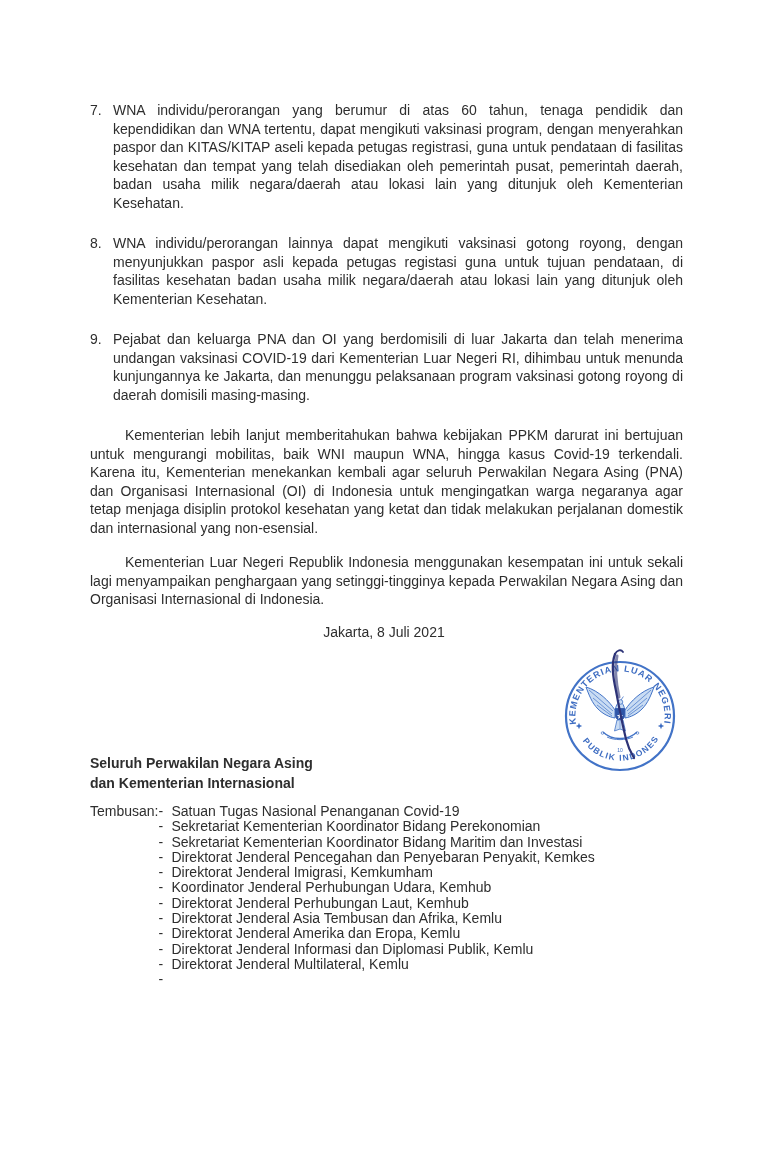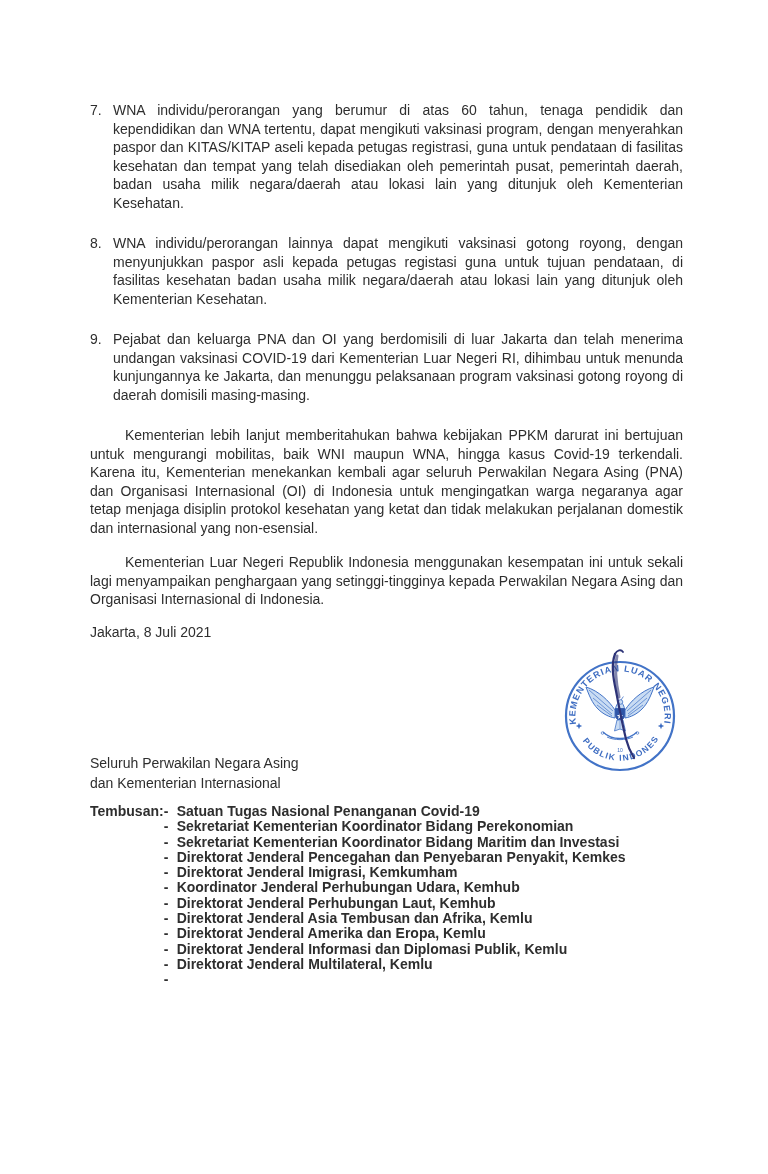--- a/index.html
+++ b/index.html
@@ -23,31 +23,31 @@
     margin-bottom:22px;
   }
   .list-item .num { position:absolute; left:0; top:0; }
   .para {
     margin:16px 0 14px 0;
     text-align:justify;
     text-indent:35px;
   }
   .para.first { margin-top:1px; }
   .dateline {
-    text-align:left;
+    text-align:center;
     padding-right:5px;
   }
   .stamp-wrap {
     position:absolute;
     left:553px; top:649px;
     width:134px; height:134px;
   }
   .recipient { margin-top:113px; line-height:19.5px; }
-  .recipient .bold { font-weight:normal; }
-  .cc { margin-top:11px; display:flex; line-height:15.3px;font-weight:bold; }
+  .recipient .bold { font-weight:bold; }
+  .cc { margin-top:11px; display:flex; line-height:15.3px; }
   .cc-label { flex:0 0 66px; }
   .cc-list { margin:0; padding:0; list-style:none; }
   .cc-list li { display:flex; }
   .cc-dash { flex:0 0 13px; }
 </style>
 </head>
 <body>
 
 <div class="page">
 

